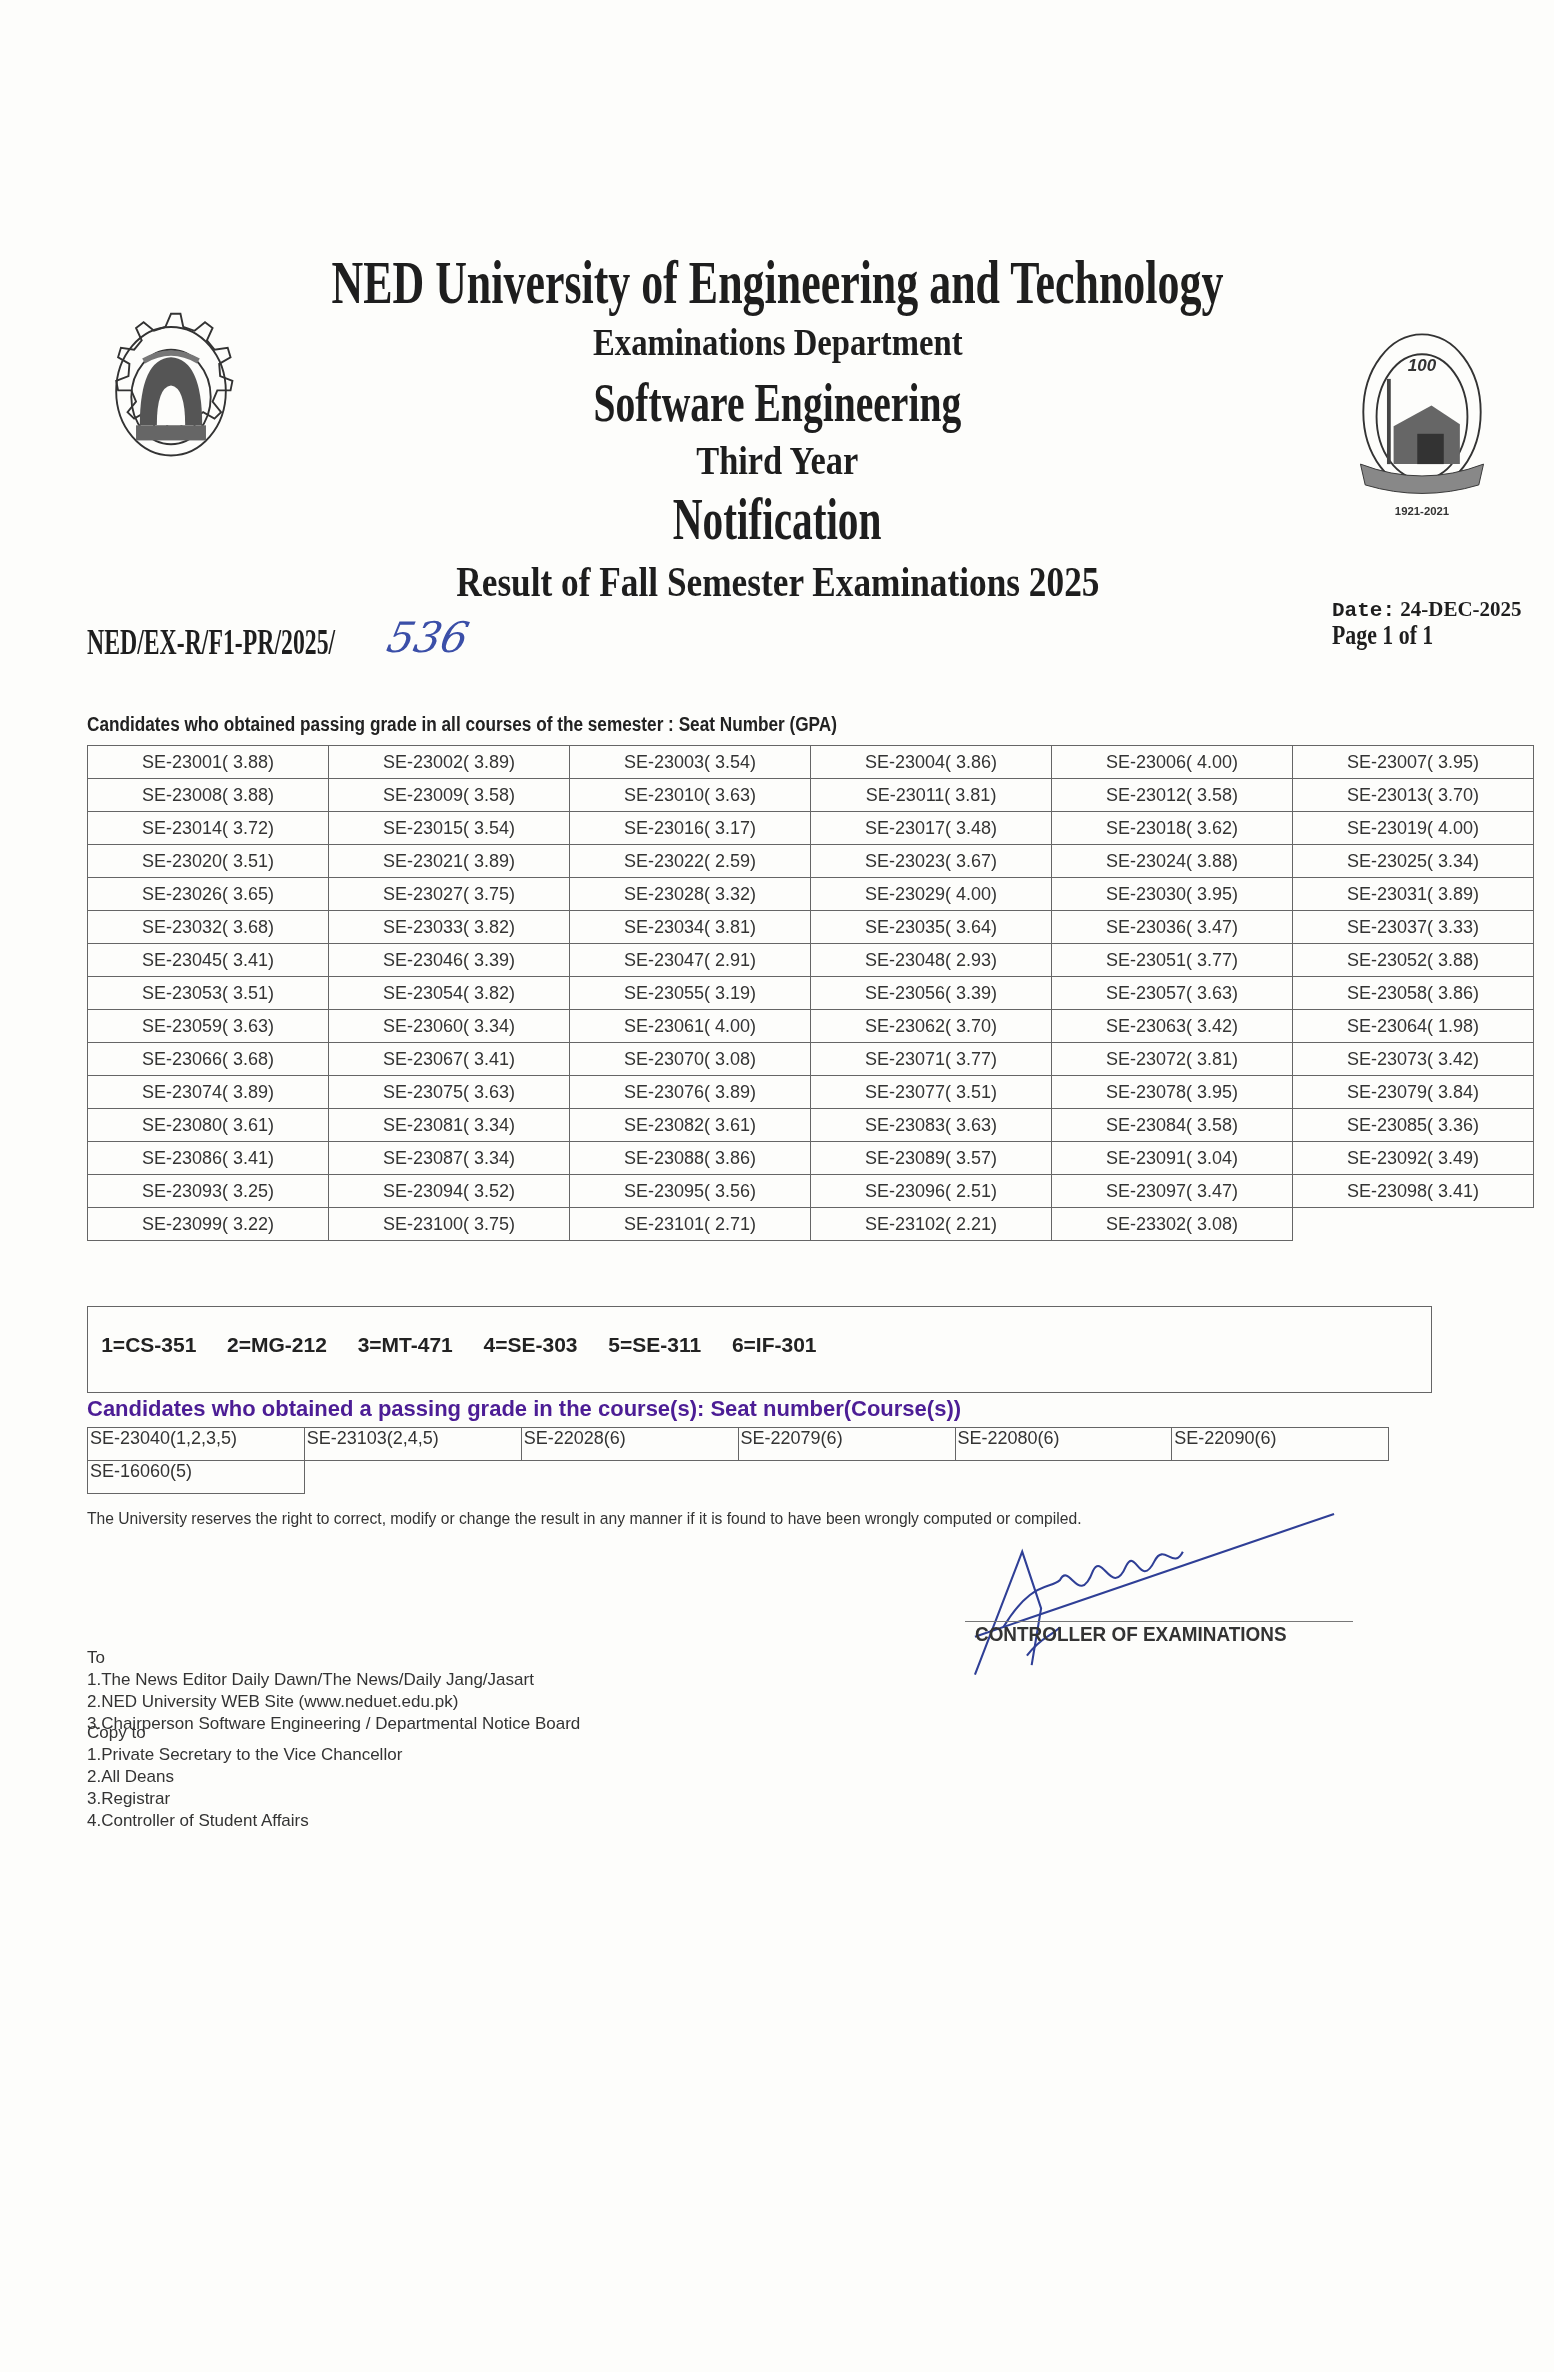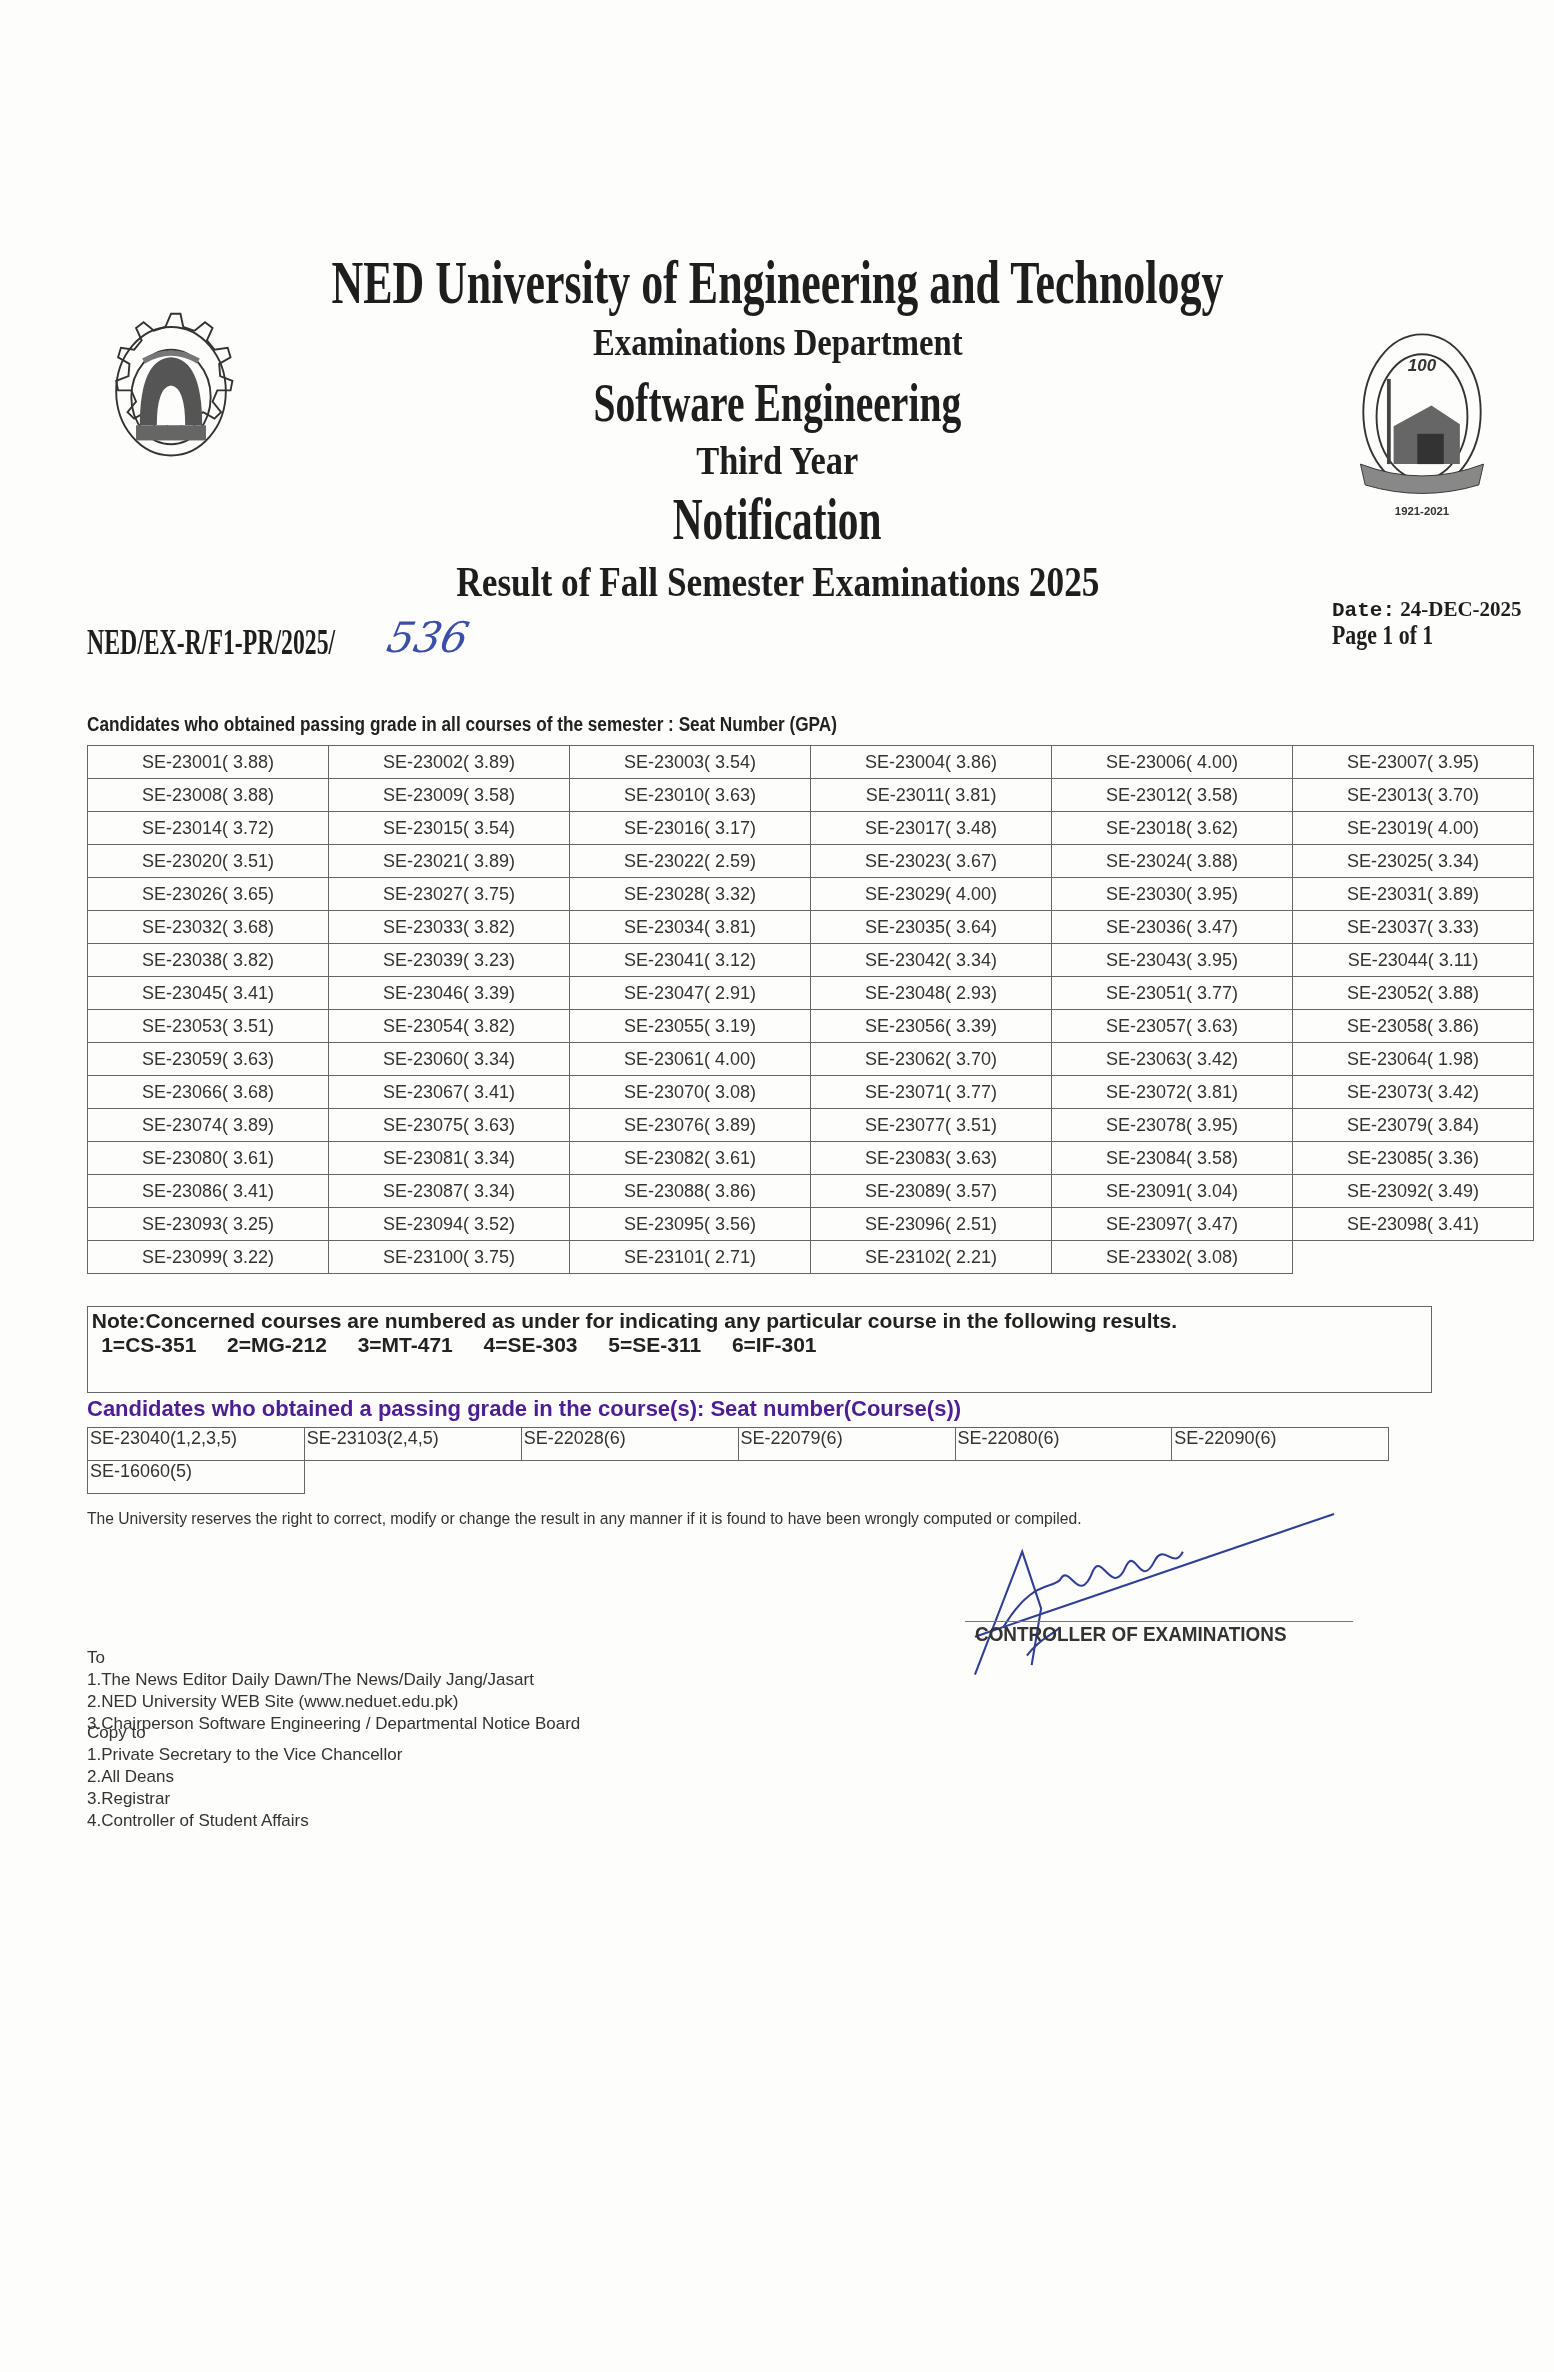--- a/index.html
+++ b/index.html
@@ -168,28 +168,20 @@
       </tr>
       <tr>
         <td>SE-23032( 3.68)</td>
         <td>SE-23033( 3.82)</td>
         <td>SE-23034( 3.81)</td>
         <td>SE-23035( 3.64)</td>
         <td>SE-23036( 3.47)</td>
         <td>SE-23037( 3.33)</td>
       </tr>
       <tr>
-        <td>SE-23038( 3.82)</td>
-        <td>SE-23039( 3.23)</td>
-        <td>SE-23041( 3.12)</td>
-        <td>SE-23042( 3.34)</td>
-        <td>SE-23043( 3.95)</td>
-        <td>SE-23044( 3.11)</td>
-      </tr>
-      <tr>
         <td>SE-23045( 3.41)</td>
         <td>SE-23046( 3.39)</td>
         <td>SE-23047( 2.91)</td>
         <td>SE-23048( 2.93)</td>
         <td>SE-23051( 3.77)</td>
         <td>SE-23052( 3.88)</td>
       </tr>
       <tr>
         <td>SE-23053( 3.51)</td>
         <td>SE-23054( 3.82)</td>
@@ -251,21 +243,20 @@
         <td>SE-23100( 3.75)</td>
         <td>SE-23101( 2.71)</td>
         <td>SE-23102( 2.21)</td>
         <td>SE-23302( 3.08)</td>
         <td class="empty-right"></td>
       </tr>
     </tbody>
 </table>
 
 <div id="note-box" class="abs">
-  <div id="note-line1">Note:Concerned courses are numbered as under for indicating any particular course in the following results.</div>
   <div id="note-line2">
     <span>1=CS-351</span>
     <span>2=MG-212</span>
     <span>3=MT-471</span>
     <span>4=SE-303</span>
     <span>5=SE-311</span>
     <span>6=IF-301</span>
   </div>
 </div>
 

